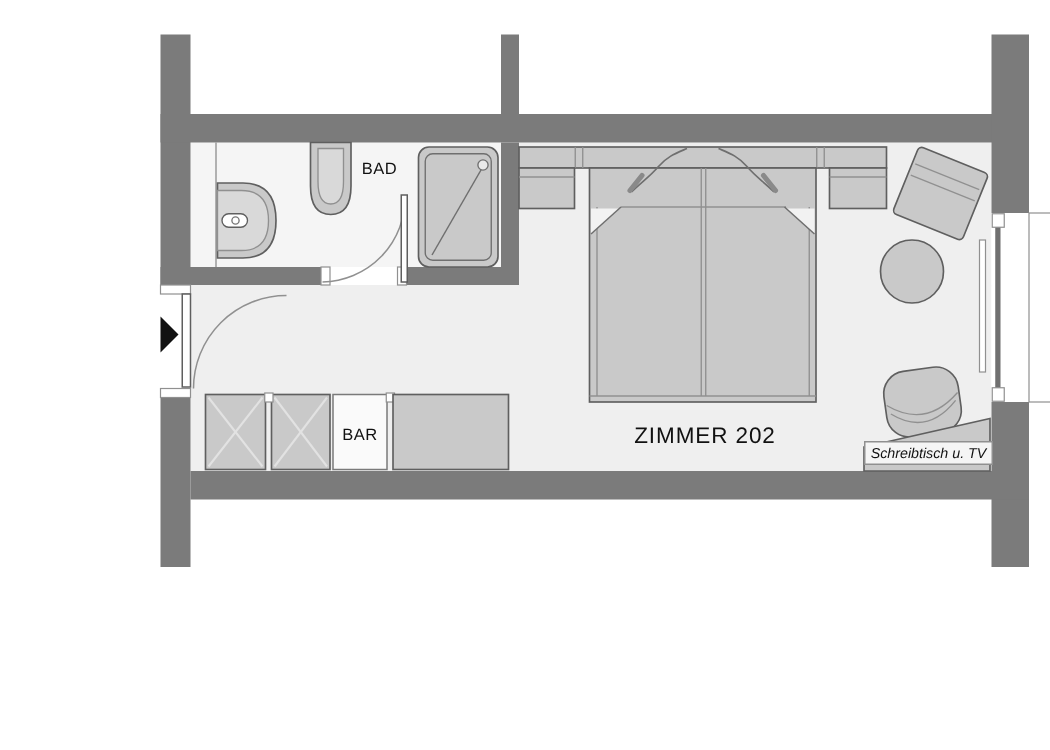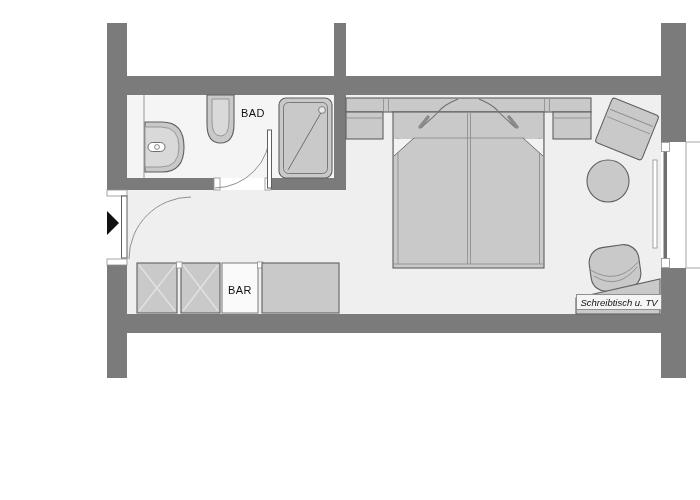--- a/index.html
+++ b/index.html
@@ -153,15 +153,16 @@
       <rect class="fixture" x="566" y="246" width="50" height="44" rx="15"></rect>
       <path class="hairline" d="M567,267 Q591,286 615,265"></path>
       <path class="hairline" d="M569,273 Q591,291 613,270"></path>
     </g>
 
     <polygon class="fixture" points="552,298 636,279 636,314 552,314"></polygon>
   </svg>
 
   <div class="label label-bad">BAD</div>
   <div class="label label-bar">BAR</div>
+  <div class="label label-zimmer">ZIMMER 202</div>
   <div class="desk-label-box">Schreibtisch u. TV</div>
 
 </div>
 
 </body></html>

